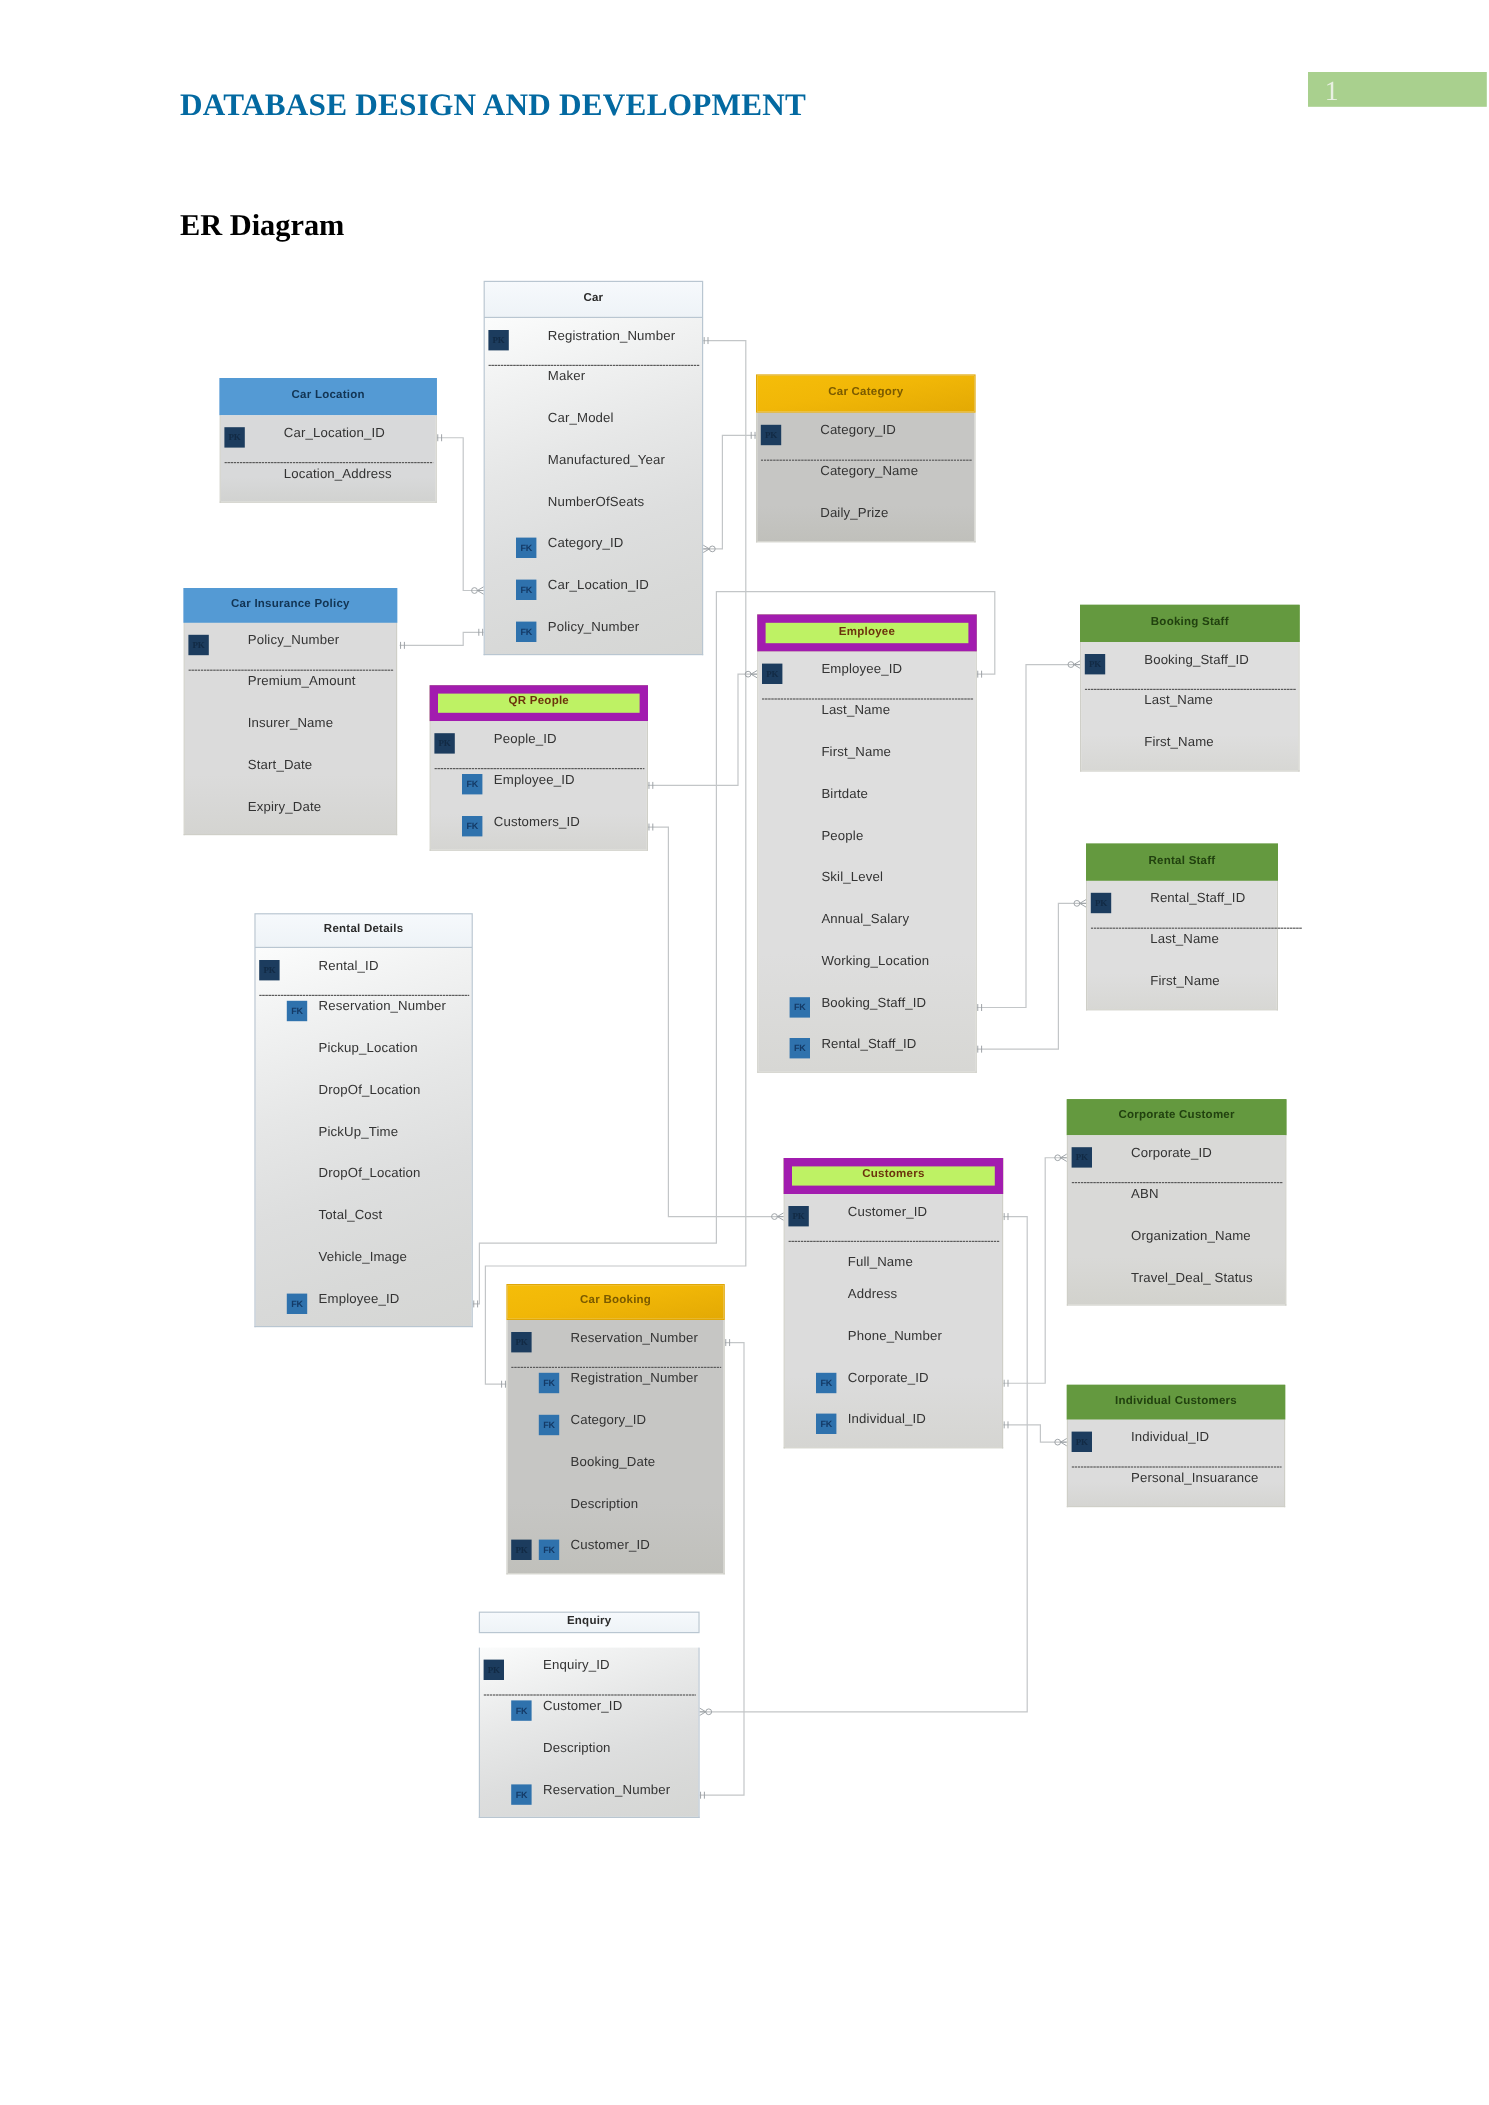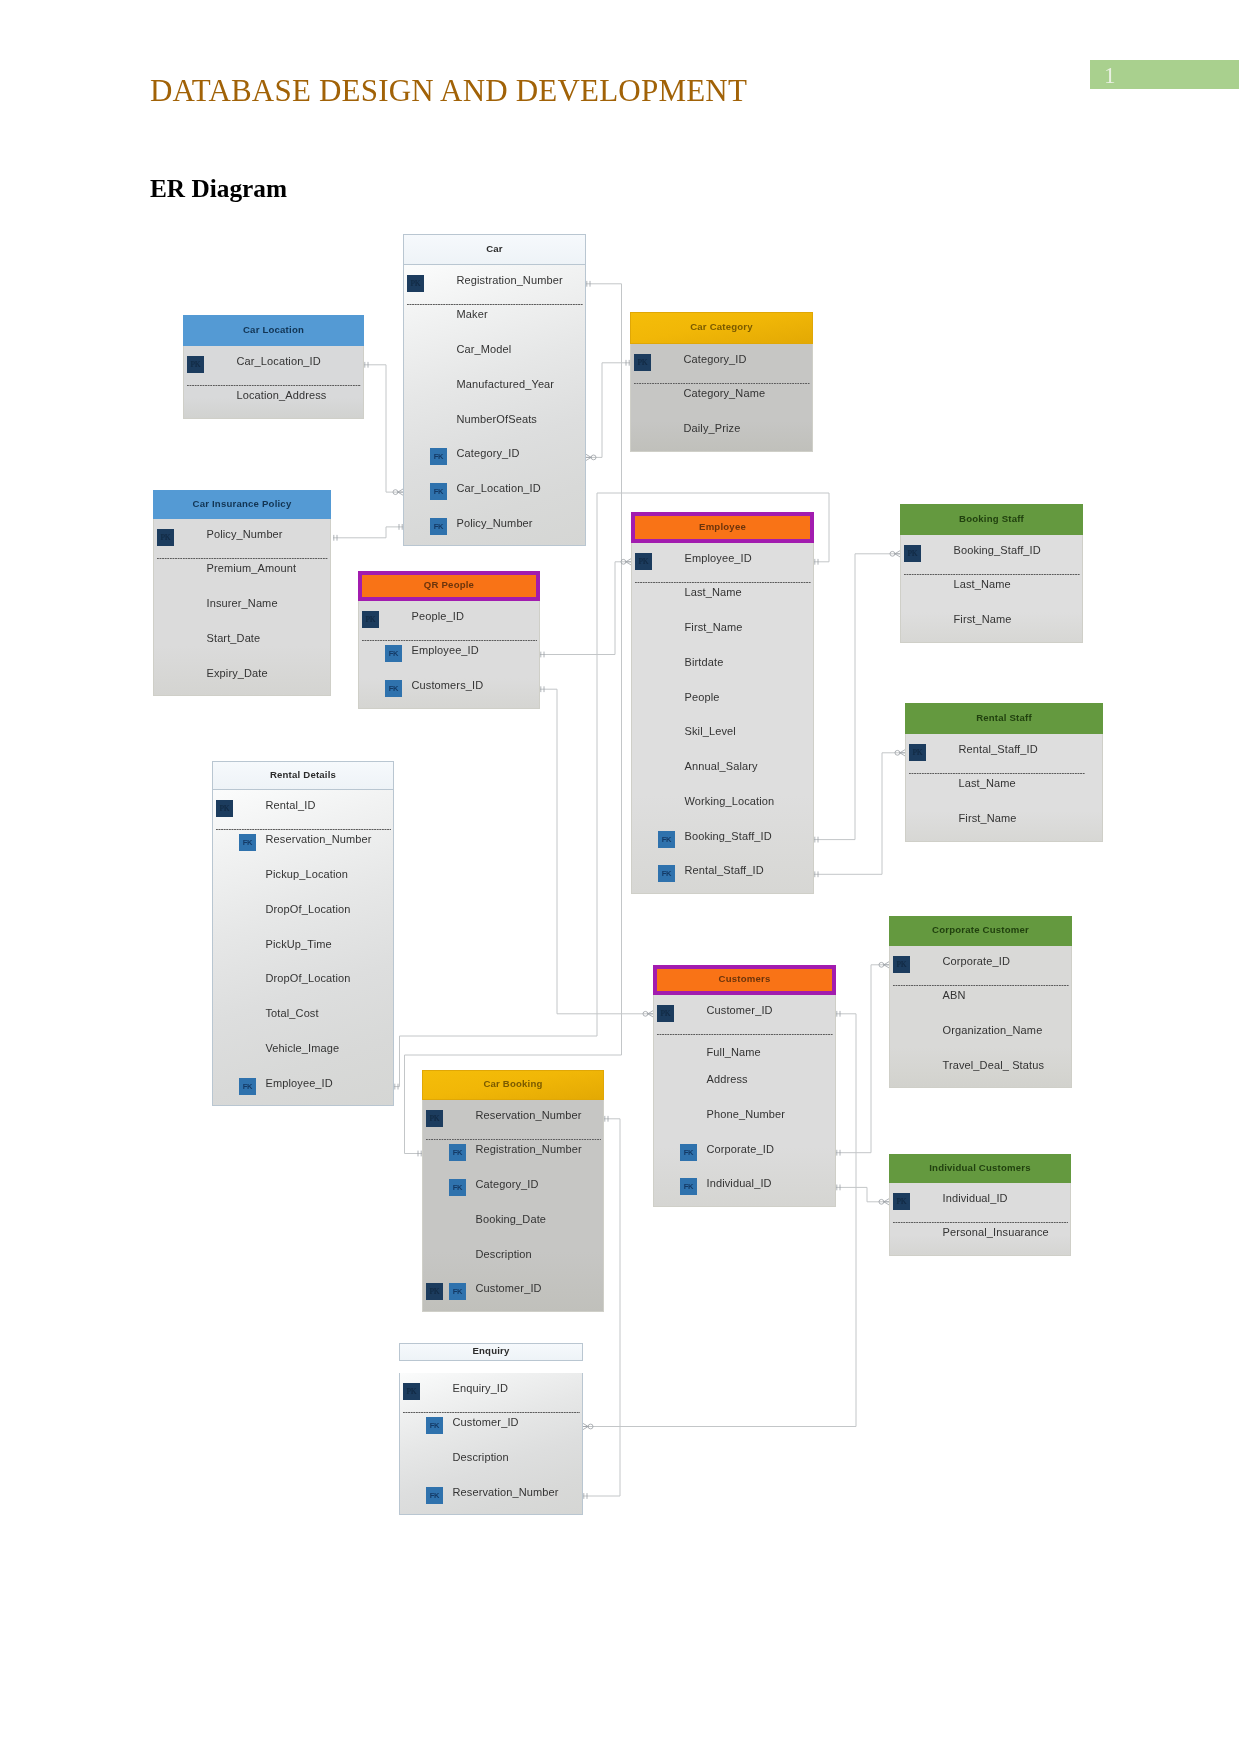--- a/index.html
+++ b/index.html
@@ -1,17 +1,17 @@
 <!DOCTYPE html>
 <html><head>
 <meta charset="utf-8">
 <style>
   html,body{margin:0;padding:0;background:#fff;}
   body{width:1241px;height:1754px;font-family:"Liberation Sans",sans-serif;position:relative;overflow:hidden;}
-  #doc-title{position:absolute;left:150px;top:73px;font-family:"Liberation Serif",serif;font-size:31px;color:#a16207;white-space:nowrap;letter-spacing:0.2px;}
+  #doc-title{position:absolute;left:150px;top:73px;font-family:"Liberation Serif",serif;font-size:26px;color:#0369a1;white-space:nowrap;letter-spacing:0.2px;font-weight:bold;}
   #page-num-box{position:absolute;left:1090px;top:60px;width:149px;height:29px;background:#a9d08e;}
   #page-num{position:absolute;left:1104px;top:63px;font-family:"Liberation Serif",serif;font-size:23px;line-height:26px;color:#e9f0e2;}
   #section-heading{position:absolute;left:150px;top:174px;font-family:"Liberation Serif",serif;font-size:25.3px;font-weight:bold;color:#000;}
   #diagram{position:absolute;left:0;top:0;width:1241px;height:1754px;}
   #links{position:absolute;left:0;top:0;width:1241px;height:1754px;overflow:visible;}
   .ent{position:absolute;box-sizing:border-box;}
   .ent-head{box-sizing:border-box;width:100%;height:100%;display:flex;align-items:center;justify-content:center;
             font-size:9.6px;font-weight:bold;letter-spacing:0.2px;padding-bottom:3px;}
   .hd{position:absolute;left:0;top:0;width:100%;box-sizing:border-box;}
   .bd{position:absolute;left:0;width:100%;box-sizing:border-box;
@@ -21,21 +21,21 @@
   .key{position:absolute;width:17px;height:17px;top:8.4px;display:flex;align-items:center;justify-content:center;
        font-size:7.5px;font-weight:bold;letter-spacing:-0.2px;}
   .pk{background:#1c3c5e;left:3px;color:#122a44;font-family:Liberation Serif, serif;}
   .fk{background:#2f72ad;left:26px;color:#143a66;}
   .lbl{position:absolute;left:52.5px;top:7.4px;font-size:11px;color:#333;white-space:nowrap;letter-spacing:0.12px;}
   .sep{position:absolute;left:2.5px;height:1px;background-image:linear-gradient(to right,#5a5a5a 0 1.9px,#c9c9c9 1.9px 2.6px);background-size:2.6px 1px;background-repeat:repeat-x;}
   .th-blue .hd{background:#549ad4;border:1px solid #549ad4;}
   .th-blue .ent-head{color:#123453;}
   .th-yellow .hd{background:linear-gradient(170deg,#f5bd09 0%,#f1b707 45%,#e3a904 100%);border:1px solid #e0a706;}
   .th-yellow .ent-head{color:#7a5a00;}
-  .th-orange .hd{background:#f97316;border:4px solid #a21caf;}
+  .th-orange .hd{background:#bef264;border:7px solid #a21caf;}
   .th-orange .ent-head{color:#6b340c;}
   .th-green .hd{background:#64993f;border:1px solid #64993f;}
   .th-green .ent-head{color:#21410f;}
   .th-plain .hd{background:linear-gradient(180deg,#f6f9fc 0%,#eef3f7 100%);border:1px solid #b9c6d1;}
   .th-plain .ent-head{color:#2b2b2b;}
   .th-plain .bd{border-color:#b9c6d1;background:linear-gradient(162deg,#fbfcfc 0%,#f1f2f2 18%,#e6e7e7 40%,#dddede 62%,#d8d9d8 82%,#d5d6d4 100%);}
   .lnk{fill:none;stroke:#c3c6c8;stroke-width:1;}
   .sym{fill:none;stroke:#9ba0a4;stroke-width:0.8;}
 </style>
 </head>
@@ -253,21 +253,21 @@
         </div>
         <div class="row" style="top:36.1px">
           <span class="lbl">Last_Name</span>
         </div>
         <div class="row" style="top:70.9px">
           <span class="lbl">First_Name</span>
         </div>
         <div class="sep" style="top:38.5px;width:176px"></div>
       </div>
     </div>
-<div class="ent th-green" id="ent-rental-staff" style="left:905px;top:703px;width:198px;height:138.7px">
+<div class="ent th-green" id="ent-rental-staff" style="left:905px;top:703px;width:160px;height:138.7px">
       <div class="hd" style="height:31px">
         <div class="ent-head">Rental Staff</div>
       </div>
       <div class="bd" style="top:31px;height:107.7px;background:linear-gradient(180deg,#dedede 0%,#dedede 72%,#d7d7d4 100%)">
         <div class="row" style="top:1.4px">
           <span class="key pk">PK</span>
           <span class="lbl">Rental_Staff_ID</span>
         </div>
         <div class="row" style="top:36.1px">
           <span class="lbl">Last_Name</span>

